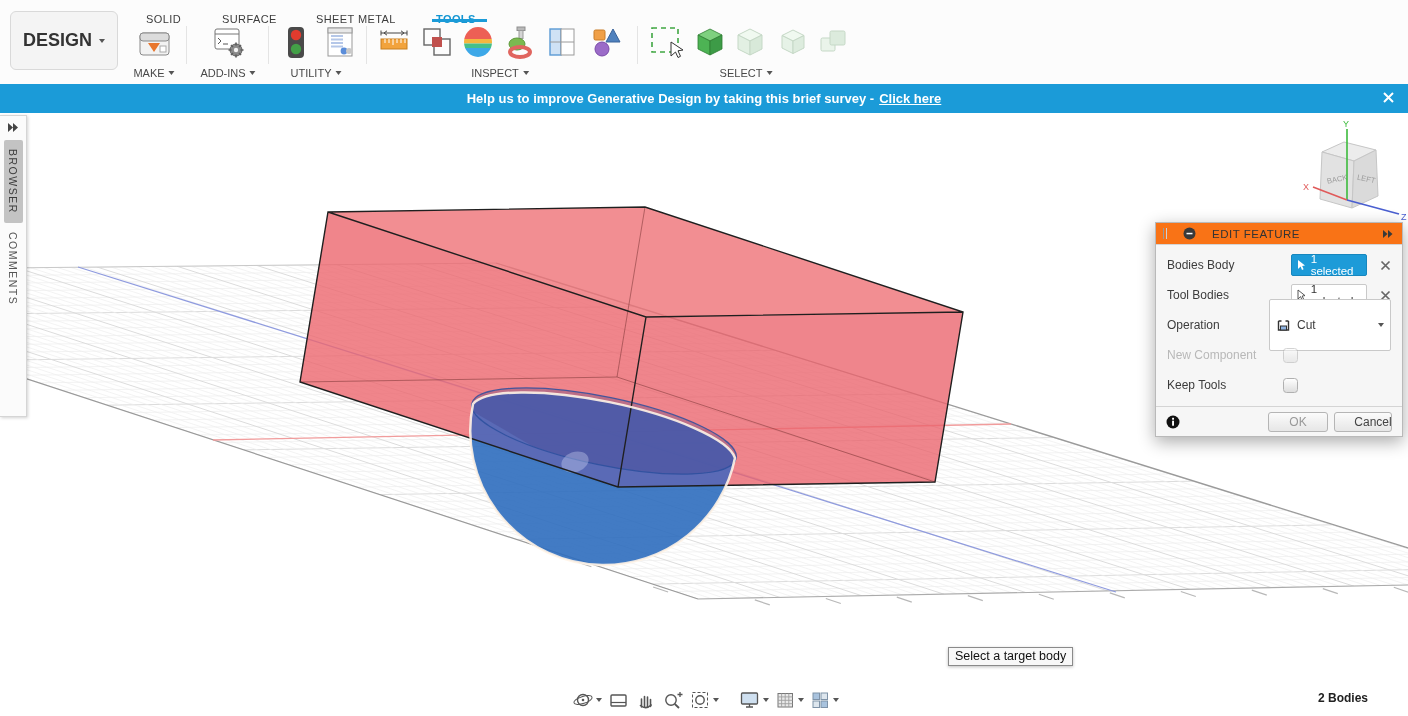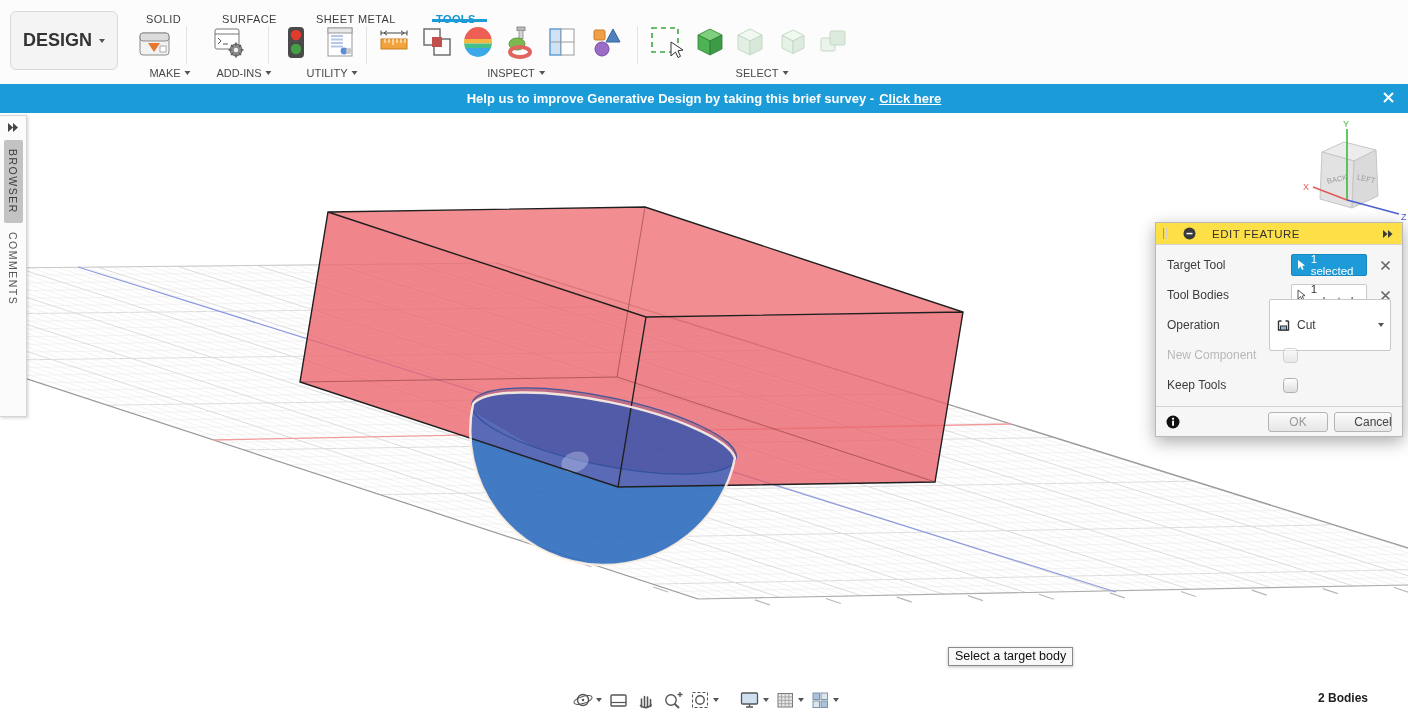--- a/index.html
+++ b/index.html
@@ -9,21 +9,21 @@
   .toolbar{position:absolute;left:0;top:0;width:1408px;height:84px;background:#fcfcfc;}
   .design-btn{position:absolute;left:10px;top:11px;width:106px;height:57px;background:#f4f4f4;
       border:1px solid #d9d9d9;border-radius:6px;display:flex;align-items:center;justify-content:center;
       gap:7px;font-size:18px;font-weight:700;color:#333;cursor:default;}
   .caret{width:0;height:0;border-left:3.5px solid transparent;border-right:3.5px solid transparent;
       border-top:4.5px solid #555;display:inline-block;}
   .tab{position:absolute;top:13px;font-size:11px;color:#3c3c3c;letter-spacing:.4px;}
   .tab.active{color:#1496d2;font-weight:700;}
   .tab-underline{position:absolute;left:432px;top:19px;width:55px;height:3px;background:#1b9bd8;}
   .grp{position:absolute;top:67px;font-size:11px;color:#484848;display:flex;gap:4px;align-items:center;
-      transform:translateX(-50%);margin-left:16px;}
+      transform:translateX(-50%);}
   .vsep{position:absolute;top:26px;height:38px;width:1px;background:#e4e4e4;}
   .ticon{position:absolute;top:26px;}
   
   .banner{position:absolute;left:0;top:84px;width:1408px;height:29px;background:#1b9bd8;color:#fff;
       display:flex;align-items:center;justify-content:center;font-size:13px;font-weight:700;gap:5px;}
   .banner a{color:#fff;text-decoration:underline;cursor:pointer;}
   .banner .close{position:absolute;right:13px;top:7px;cursor:pointer;}
   
   .viewport{position:absolute;left:0;top:113px;width:1408px;height:603px;background:#fff;}
   .scene{position:absolute;left:0;top:0;}
@@ -32,21 +32,21 @@
       border:1px solid #d5d5d5;border-left:none;box-shadow:1px 1px 3px rgba(0,0,0,.18);
       display:flex;flex-direction:column;align-items:center;box-sizing:border-box;}
   .vtext{writing-mode:vertical-rl;font-size:10.5px;letter-spacing:1.5px;color:#3d3d3d;}
   .browser-tab{margin-top:7px;background:#c3c3c3;border-radius:2px;width:19px;padding:9px 0;
       display:flex;justify-content:center;cursor:pointer;}
   .comments-tab{margin-top:9px;width:19px;display:flex;justify-content:center;cursor:pointer;color:#555;}
   .comments-tab .vtext{color:#565656;}
   
   .dialog{position:absolute;left:1155px;top:109px;width:248px;background:#f6f6f6;border:1px solid #b9b9b9;
       box-shadow:0 5px 16px rgba(0,0,0,.33);font-size:12px;color:#3c3c3c;box-sizing:border-box;}
-  .dlg-head{height:21px;background:#fde047;border-bottom:1px solid #d4d4d4;display:flex;align-items:center;
+  .dlg-head{height:21px;background:#f97316;border-bottom:1px solid #d4d4d4;display:flex;align-items:center;
       padding:0 7px;gap:16px;}
   .dlg-title{flex:1;font-size:11.5px;color:#333;letter-spacing:.5px;}
   .grip{width:2px;height:11px;border-left:1px solid #9a9a9a;border-right:1px solid #cfcfcf;}
   .dlg-body{padding:5px 0 6px;}
   .row{display:flex;align-items:center;height:30px;padding:0 11px;}
   .row .lbl{flex:1;}
   .row.disabled .lbl{color:#b8b8b8;}
   .selbtn{width:64px;height:20px;display:flex;align-items:center;gap:5px;padding:0 5px;font-size:11.5px;
       cursor:pointer;}
   .selbtn.blue{background:#1d9bd8;color:#fff;border:1px solid #1787be;border-radius:2px;}
@@ -410,21 +410,21 @@
           <circle cx="6.5" cy="6.5" r="6" fill="#3a3a3a"></circle>
             <rect x="3.5" y="5.8" width="6" height="1.5" fill="#fff"></rect>
         </svg>
         <span class="dlg-title">EDIT FEATURE</span>
         <svg width="13" height="10">
           <path d="M1 1 L5.5 5 L1 9 Z M6 1 L10.5 5 L6 9 Z" fill="#3a3a3a"></path>
         </svg>
       </div>
       <div class="dlg-body">
         <div class="row">
-          <span class="lbl">Target Tool</span>
+          <span class="lbl">Bodies Body</span>
           <div class="selbtn blue">
             <svg width="9" height="12">
               <path d="M1 1 V10 L3.6 7.6 L5 11 L6.6 10.2 L5.2 7 L8 6.6 Z" fill="#fff"></path>
             </svg>
             <span>1 selected</span>
           </div>
           <span class="xbtn">
             <svg width="11" height="11">
                 <path d="M1.5 1.5 L9.5 9.5 M9.5 1.5 L1.5 9.5" stroke="#666" stroke-width="1.7"></path>
               </svg>

